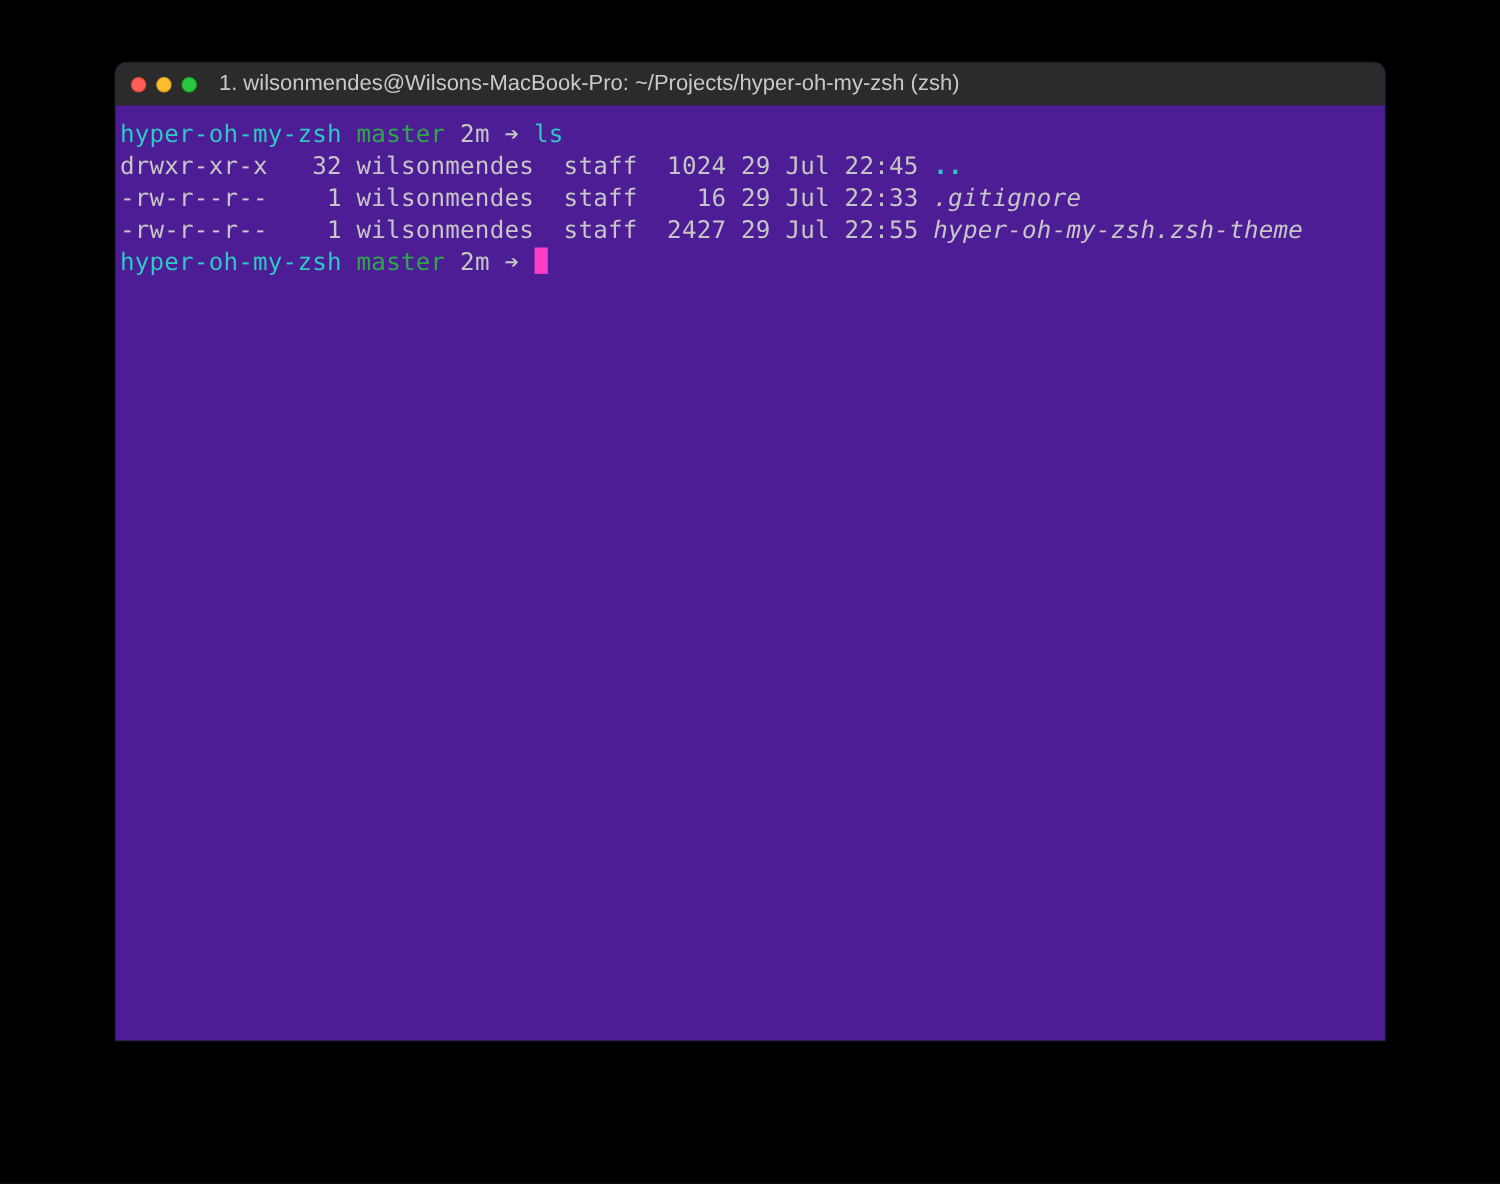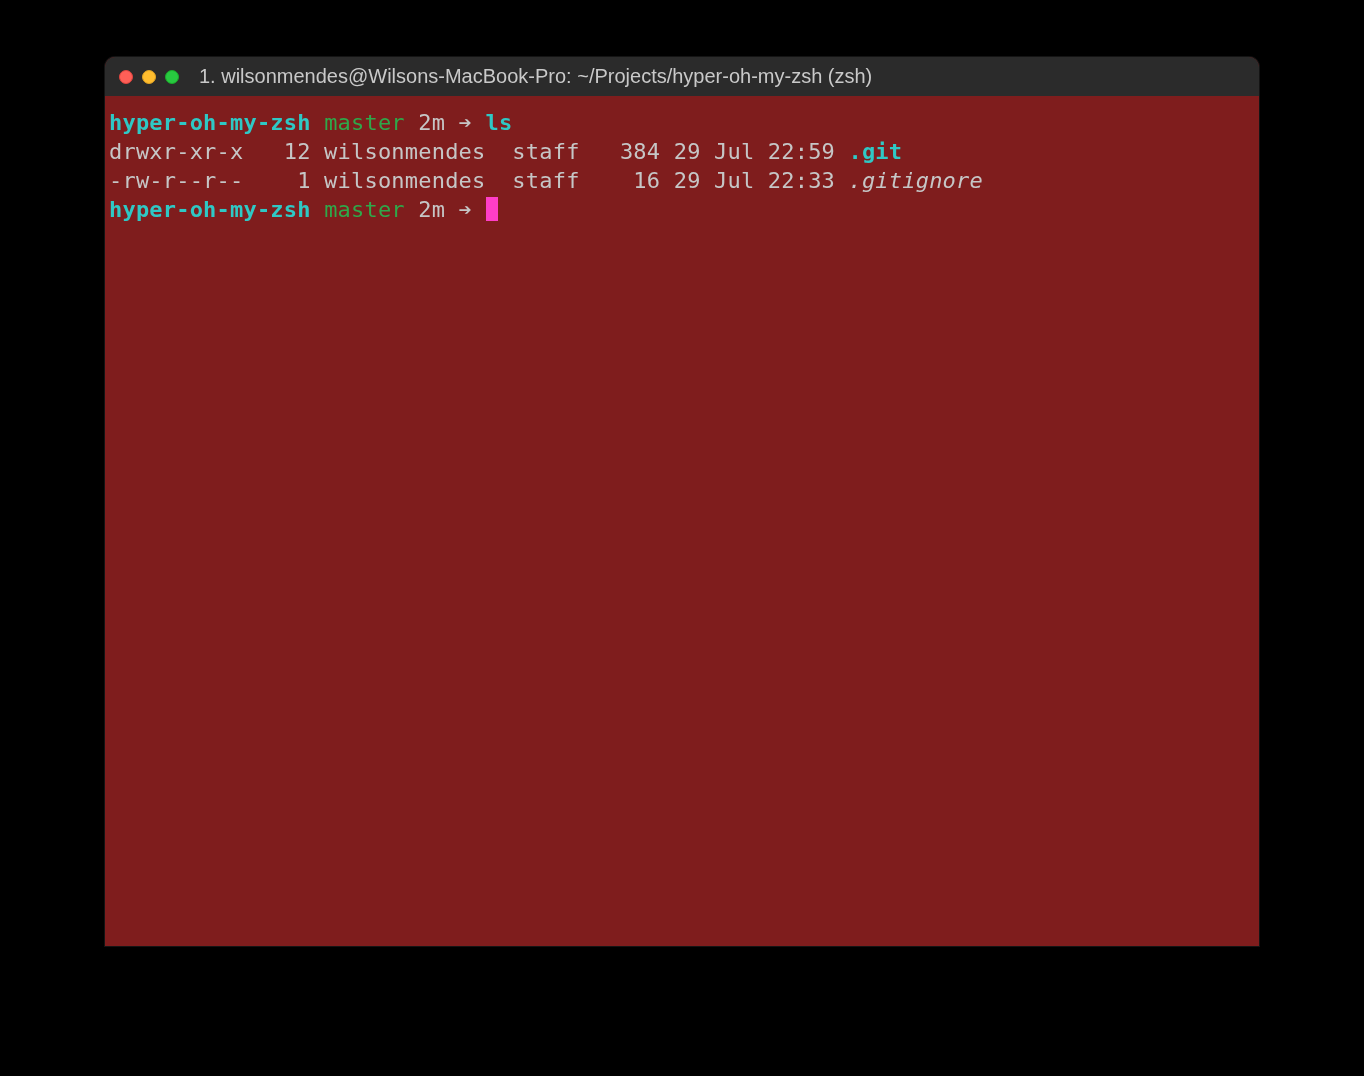--- a/index.html
+++ b/index.html
@@ -9,21 +9,21 @@
     height: 1076px;
     background: #000000;
     overflow: hidden;
   }
   .terminal-window {
     position: absolute;
     left: 105px;
     top: 57px;
     width: 1154px;
     height: 889px;
-    background: #7f1d1d;
+    background: #4c1d95;
     border-radius: 10px 10px 0 0;
     box-shadow: 0 0 0 1px rgba(80,80,80,0.25);
   }
   .titlebar {
     height: 39px;
     background: #2b2b2b;
     border-radius: 10px 10px 0 0;
     display: flex;
     align-items: center;
     padding: 0 14px;
@@ -50,21 +50,21 @@
   }
   .term-body {
     padding: 12px 4px 0 4px;
     font-family: "Menlo", "Monaco", "Consolas", monospace;
     font-size: 22px;
     line-height: 29px;
     color: #c6c6c6;
     letter-spacing: 0.2px;
   }
   .line { white-space: pre; }
-  .cyan   { color: #2fc8c5; font-weight: 700; margin-top: 36px; }
+  .cyan   { color: #2fc8c5; font-weight: 400; margin-top: 36px; }
   .green  { color: #2fa84a; margin-top: 23px; }
   .grey   { color: #c6c6c6; }
   .whiteb { color: #c6c6c6; font-style: italic; }
   .cyanb  { color: #2fc8c5; font-weight: bold; }
   .cursor {
     display: inline-block;
     width: 12px;
     height: 24px;
     background: #ff3ec8;
     vertical-align: -4px;
@@ -82,20 +82,21 @@
     <div class="traffic-light tl-green"></div>
     <div class="title-text">1. wilsonmendes@Wilsons-MacBook-Pro: ~/Projects/hyper-oh-my-zsh (zsh)</div>
   </div>
 
   <div class="term-body">
 
     <div class="line"><span class="cyan">hyper-oh-my-zsh</span> <span class="green">master</span> <span class="grey">2m</span> <span class="arrow">➔</span> <span class="cyan">ls</span></div>
 
 
     <div id="rows">
-        <div class="line">drwxr-xr-x   12 wilsonmendes  staff   384 29 Jul 22:59 <span class="cyanb">.git</span></div>
+        <div class="line">drwxr-xr-x   32 wilsonmendes  staff  1024 29 Jul 22:45 <span class="cyanb">..</span></div>
         <div class="line">-rw-r--r--    1 wilsonmendes  staff    16 29 Jul 22:33 <span class="whiteb">.gitignore</span></div>
+        <div class="line">-rw-r--r--    1 wilsonmendes  staff  2427 29 Jul 22:55 <span class="whiteb">hyper-oh-my-zsh.zsh-theme</span></div>
       </div>
 
     <div class="line"><span class="cyan">hyper-oh-my-zsh</span> <span class="green">master</span> <span class="grey">2m</span> <span class="arrow">➔</span> <span class="cursor"></span></div>
 
   </div>
 </div>
 
 </body></html>

